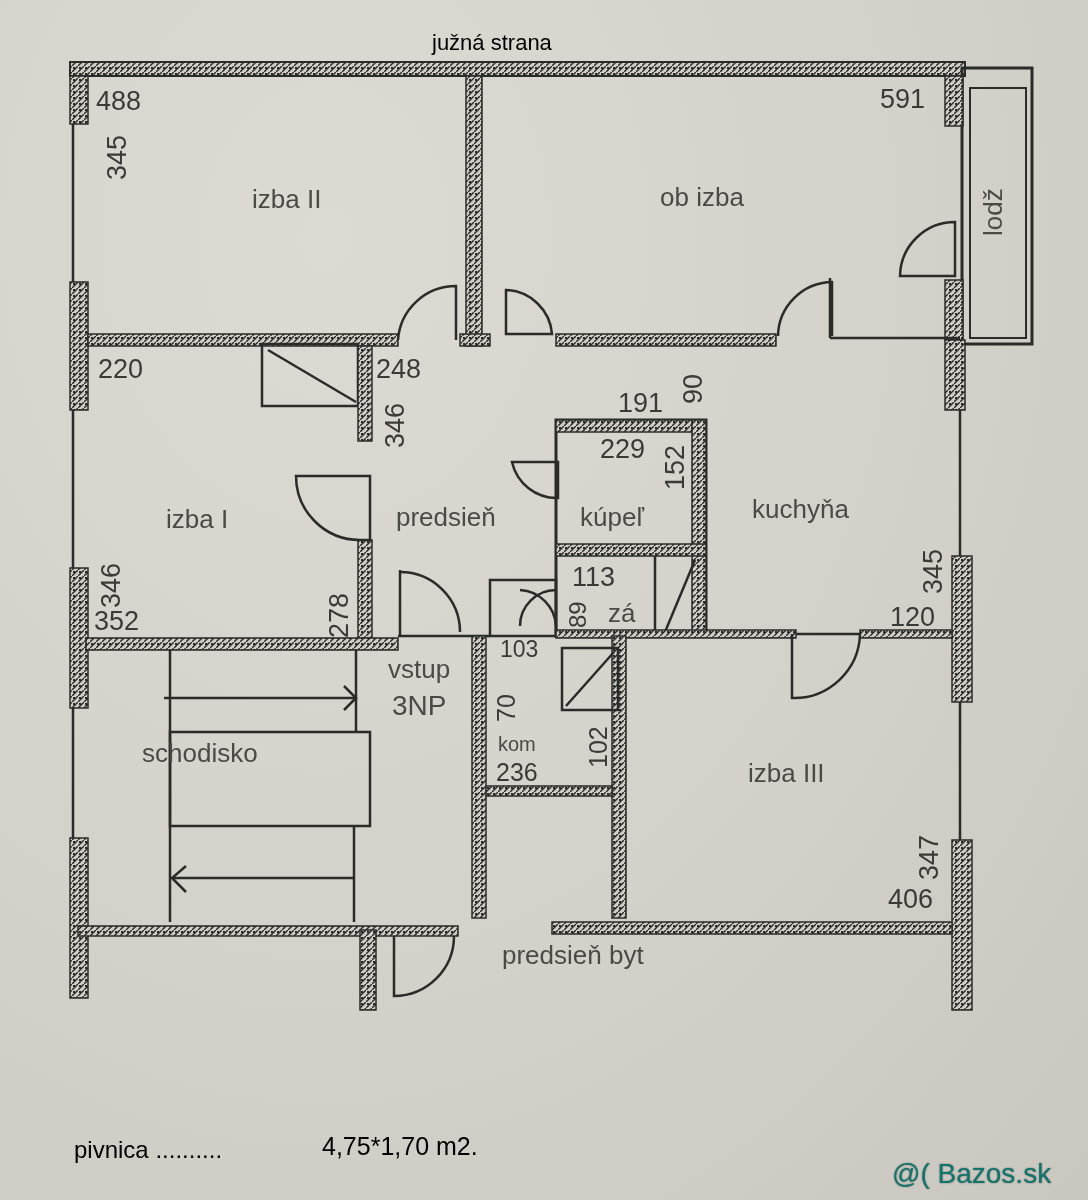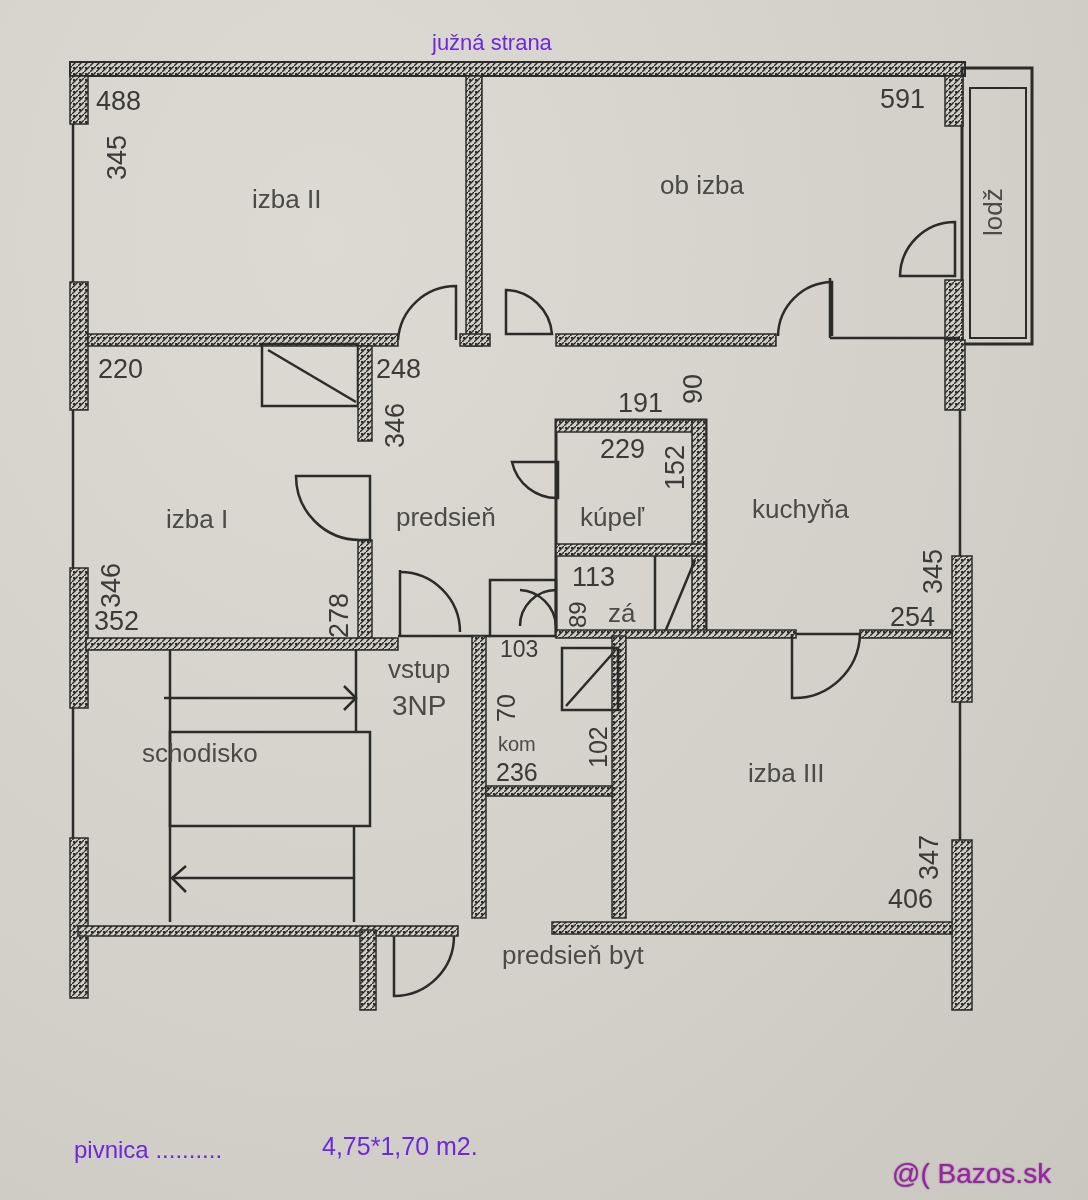--- a/index.html
+++ b/index.html
@@ -11,22 +11,22 @@
     position: relative;
   }
   #plan { position: absolute; left: 0; top: 0; width: 1088px; height: 1200px; }
   .lbl {
     position: absolute; color: #3a3a38; font-family: "Liberation Sans", sans-serif;
     white-space: nowrap; line-height: 1;
   }
   .room { font-size: 26px; color: #4a4a47; }
   .dim  { font-size: 27px; color: #3a3a38; }
   .vert { transform-origin: left top; transform: rotate(-90deg); }
-  .note { font-size: 24px; color: #6d28d9; }
-  .wm   { font-size: 28px; color: #a21caf; text-shadow: 0 0 2px #8d8b85, 0 0 1px #6e6c67; }
+  .note { font-size: 24px; color: #000000; }
+  .wm   { font-size: 28px; color: #0f766e; text-shadow: 0 0 2px #8d8b85, 0 0 1px #6e6c67; }
 </style>
 </head>
 <body>
 
 <div id="plan">
   <svg width="1088" height="1200" viewBox="0 0 1088 1200" style="position:absolute;left:0;top:0">
     <defs>
       <pattern id="hatch" width="6" height="6" patternUnits="userSpaceOnUse">
         <rect width="6" height="6" fill="#cfcdc5"></rect>
         <path d="M0 6 L6 0" stroke="#2b2b29" stroke-width="1.4"></path>
@@ -114,21 +114,21 @@
       <rect x="78" y="926" width="380" height="10" fill="url(#hatch)" stroke-width="1.5"></rect>
       <rect x="552" y="922" width="400" height="12" fill="url(#hatch)" stroke-width="1.5"></rect>
       <rect x="360" y="930" width="16" height="80" fill="url(#hatch)" stroke-width="1.5"></rect>
       <path d="M394 936 L394 996 A60 60 0 0 0 454 936"></path>
     </g>
   </svg>
 
   <span class="lbl note" style="left:432px;top:32px;font-size:22px">južná strana</span>
 
   <span class="lbl room" style="left:252px;top:186px">izba II</span>
-  <span class="lbl room" style="left:660px;top:172px">ob izba</span>
+  <span class="lbl room" style="left:660px;top:184px">ob izba</span>
   <span class="lbl room vert" style="left:980px;top:236px">lodž</span>
   <span class="lbl room" style="left:166px;top:506px">izba I</span>
   <span class="lbl room" style="left:396px;top:504px">predsieň</span>
   <span class="lbl room" style="left:580px;top:504px">kúpeľ</span>
   <span class="lbl room" style="left:752px;top:496px">kuchyňa</span>
   <span class="lbl room" style="left:608px;top:600px">zá</span>
   <span class="lbl room" style="left:388px;top:656px">vstup</span>
   <span class="lbl room" style="left:392px;top:692px;font-size:28px">3NP</span>
   <span class="lbl room" style="left:498px;top:734px;font-size:20px">kom</span>
   <span class="lbl room" style="left:142px;top:740px">schodisko</span>
@@ -148,20 +148,20 @@
   <span class="lbl dim vert" style="left:98px;top:608px">346</span>
   <span class="lbl dim" style="left:94px;top:608px">352</span>
   <span class="lbl dim vert" style="left:326px;top:638px">278</span>
   <span class="lbl dim" style="left:572px;top:564px">113</span>
   <span class="lbl dim vert" style="left:566px;top:628px;font-size:24px">89</span>
   <span class="lbl dim" style="left:500px;top:638px;font-size:23px">103</span>
   <span class="lbl dim vert" style="left:494px;top:722px;font-size:25px">70</span>
   <span class="lbl dim" style="left:496px;top:760px;font-size:25px">236</span>
   <span class="lbl dim vert" style="left:586px;top:768px;font-size:25px">102</span>
   <span class="lbl dim vert" style="left:920px;top:594px">345</span>
-  <span class="lbl dim" style="left:890px;top:604px">254</span>
+  <span class="lbl dim" style="left:890px;top:604px">120</span>
   <span class="lbl dim vert" style="left:916px;top:880px">347</span>
   <span class="lbl dim" style="left:888px;top:886px">406</span>
 
   <span class="lbl note" style="left:74px;top:1138px">pivnica ..........</span>
   <span class="lbl note" style="left:322px;top:1134px;font-size:25px">4,75*1,70 m2.</span>
   <span class="lbl wm" style="left:892px;top:1160px">@( Bazos.sk</span>
 </div>
 
 </body></html>

